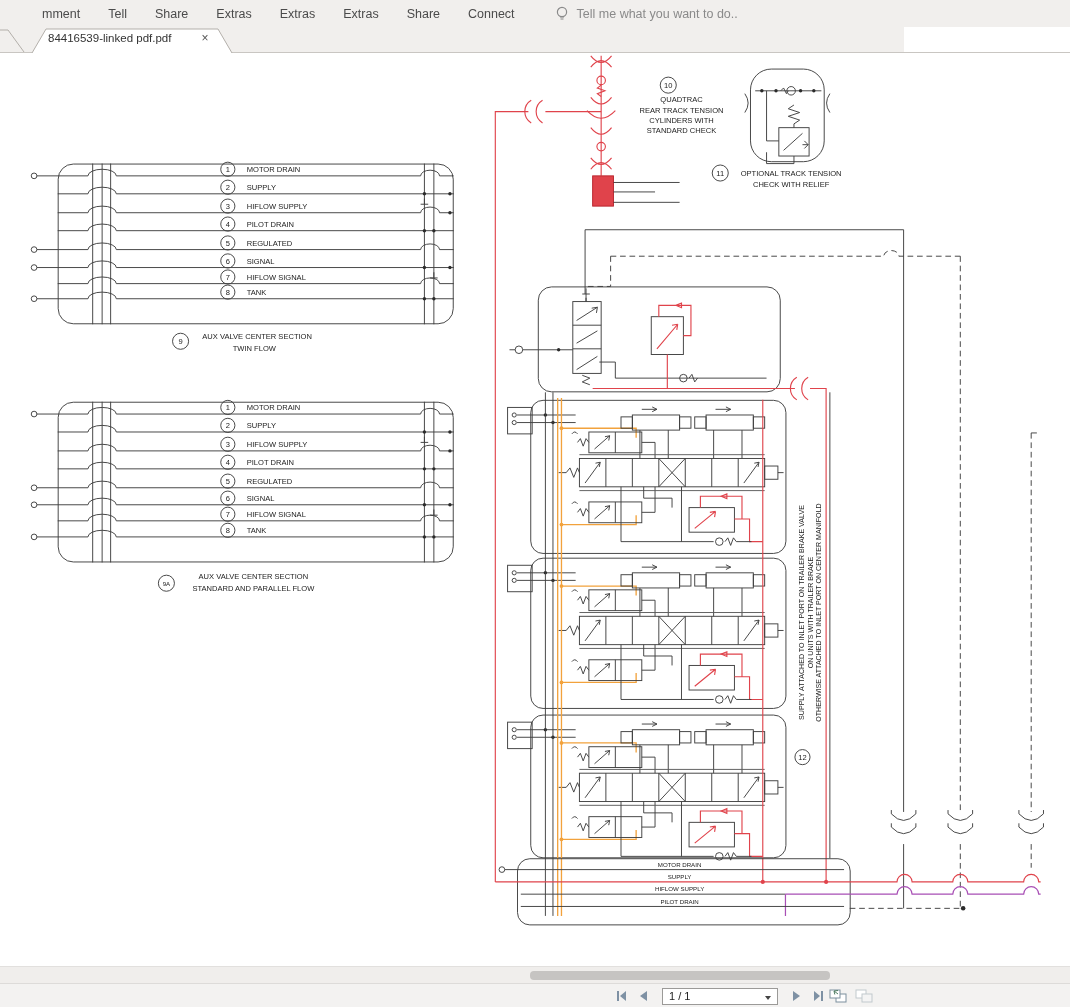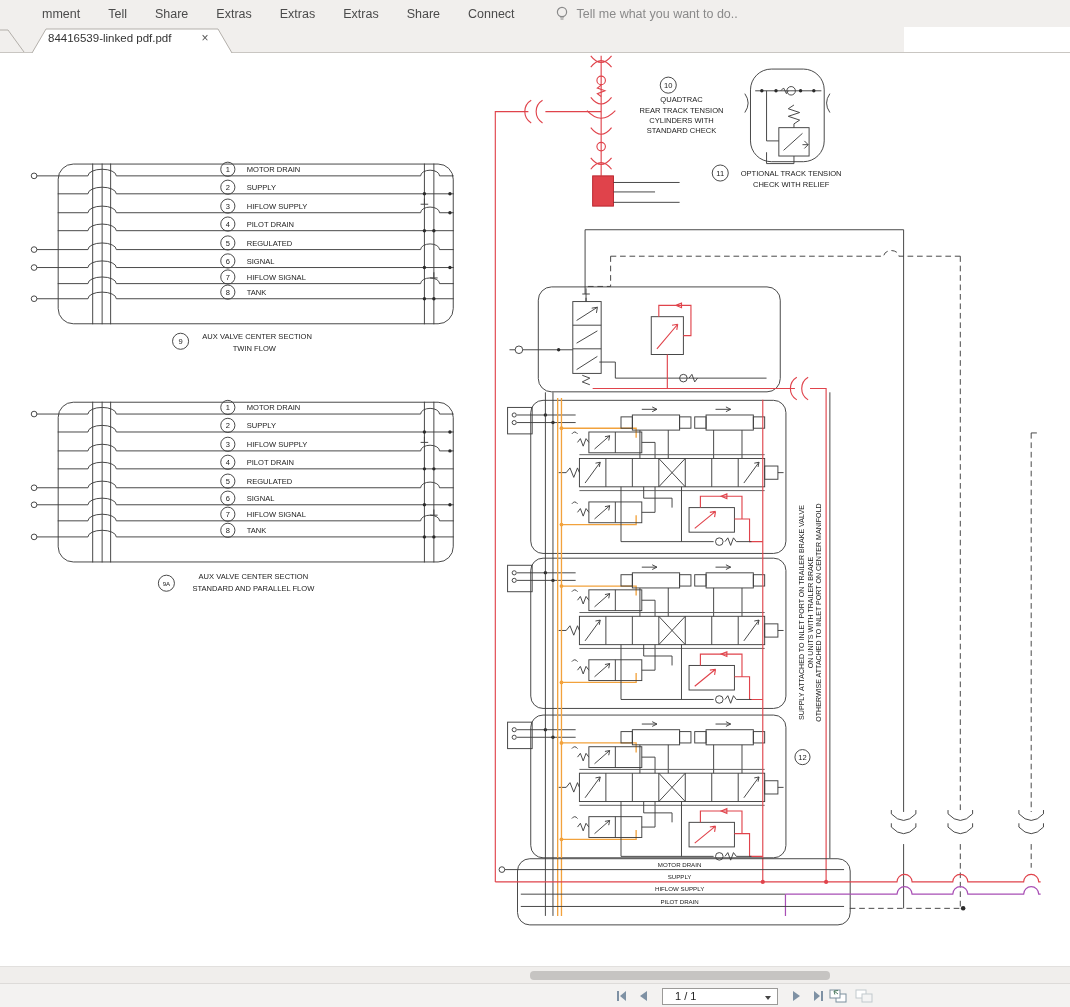--- a/index.html
+++ b/index.html
@@ -47,21 +47,21 @@
     position:absolute;top:983px;left:0;width:1070px;height:24px;
     background:#f3f2f1;border-top:1px solid #dddbd9;box-sizing:border-box;
   }
   .nav{
     position:absolute;left:610px;top:2px;display:flex;align-items:center;height:20px;
   }
   .nav .nbtn{width:22px;height:18px;display:flex;align-items:center;justify-content:center;cursor:default;}
   .pagebox{
     width:116px;height:17px;background:#fff;border:1px solid #9b9a98;
     margin:0 8px;display:flex;align-items:center;font-size:11px;color:#222;
-    padding-left:12px;box-sizing:border-box;position:relative;cursor:default;
+    padding-left:6px;box-sizing:border-box;position:relative;cursor:default;
   }
   .pagebox .caret{
     position:absolute;right:6px;top:7px;width:0;height:0;
     border-left:3.5px solid transparent;border-right:3.5px solid transparent;
     border-top:4px solid #444;
   }
   .viewbtns{position:absolute;left:828px;top:2px;display:flex;gap:6px;align-items:center;height:20px;}
   
   svg text{font-family:"Liberation Sans",sans-serif;}
   .k{stroke:#3f3f3f;stroke-width:1;fill:none;}

